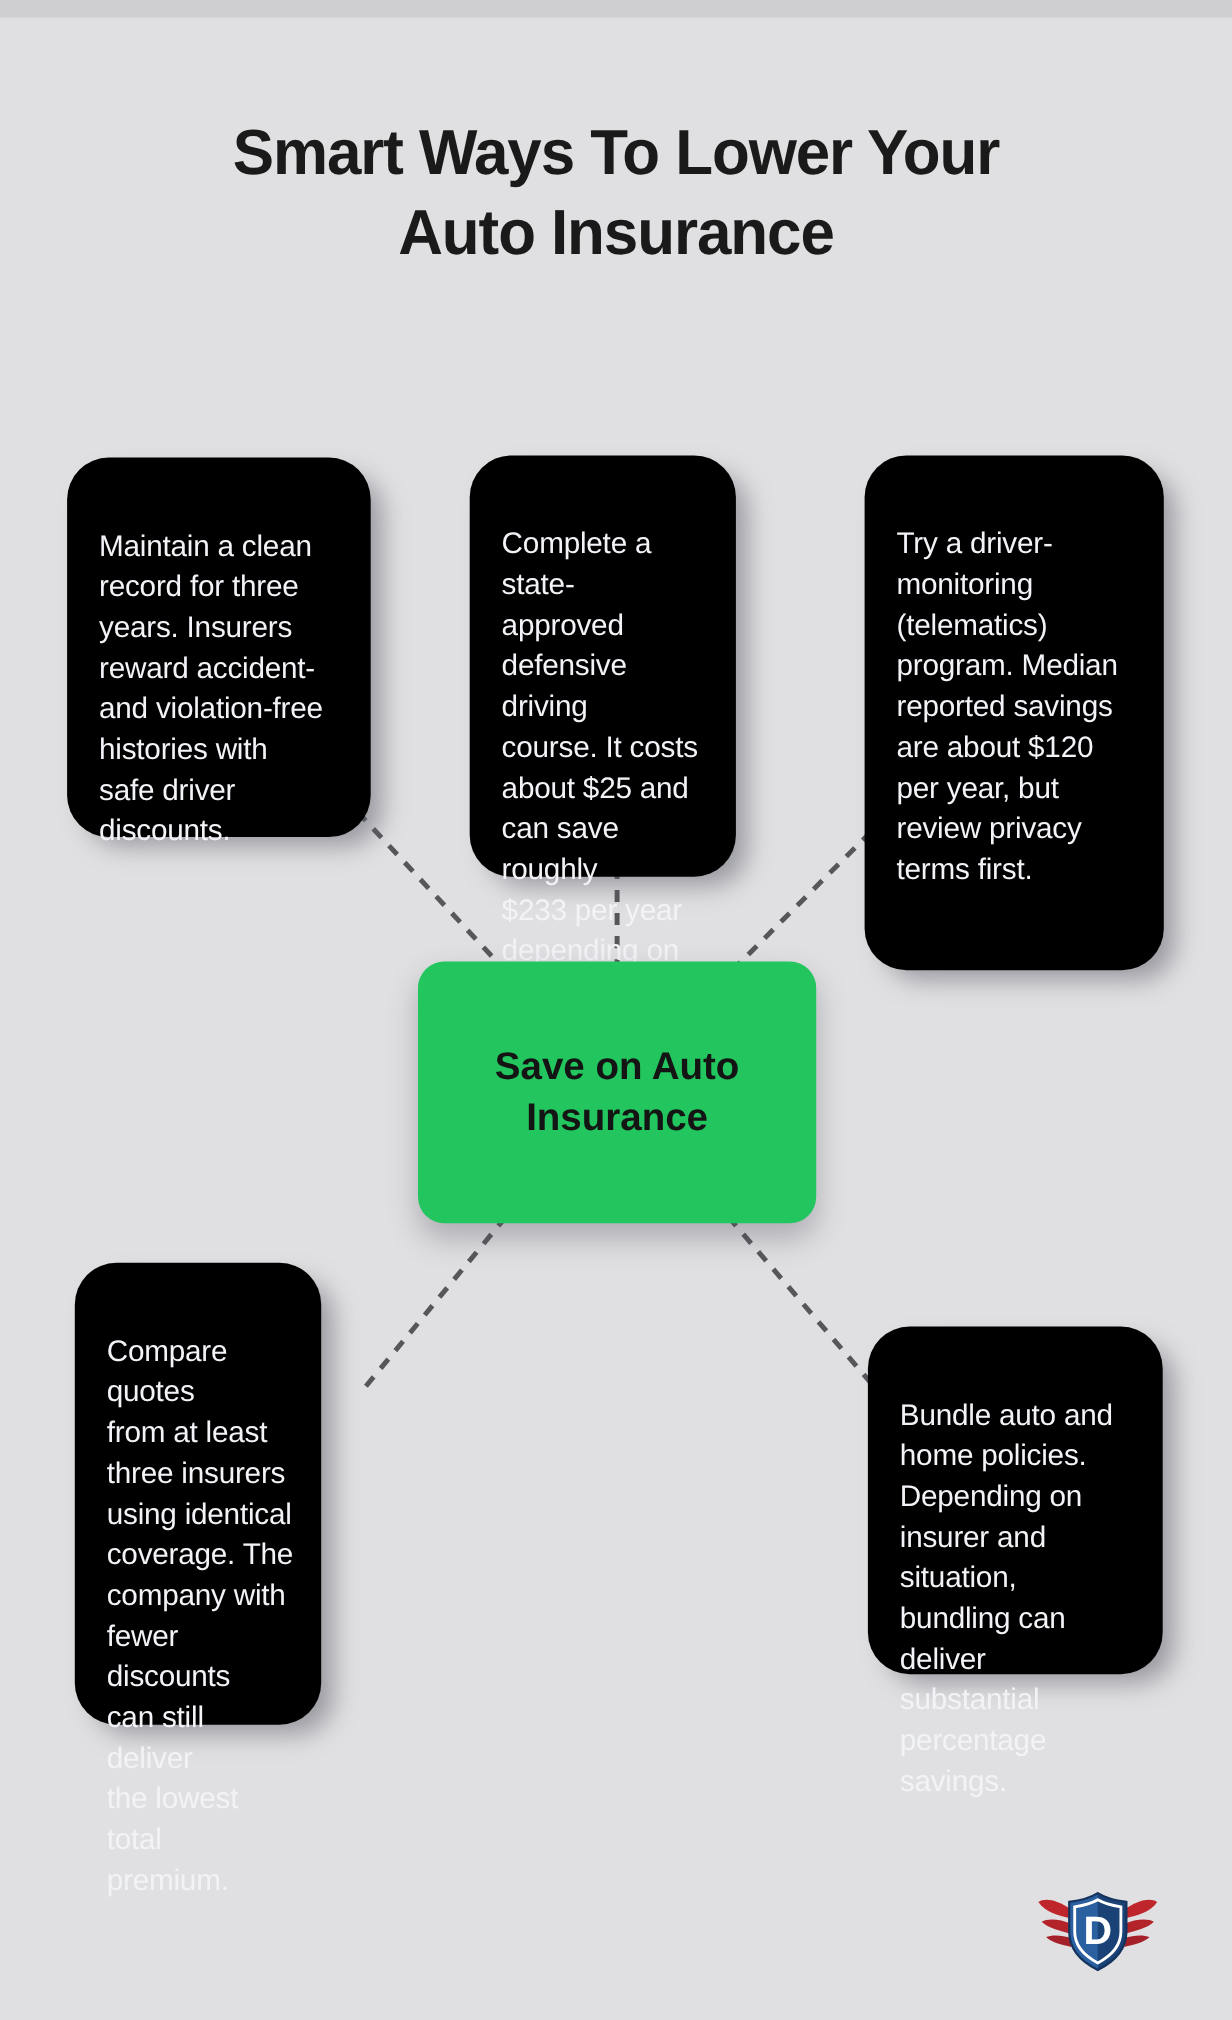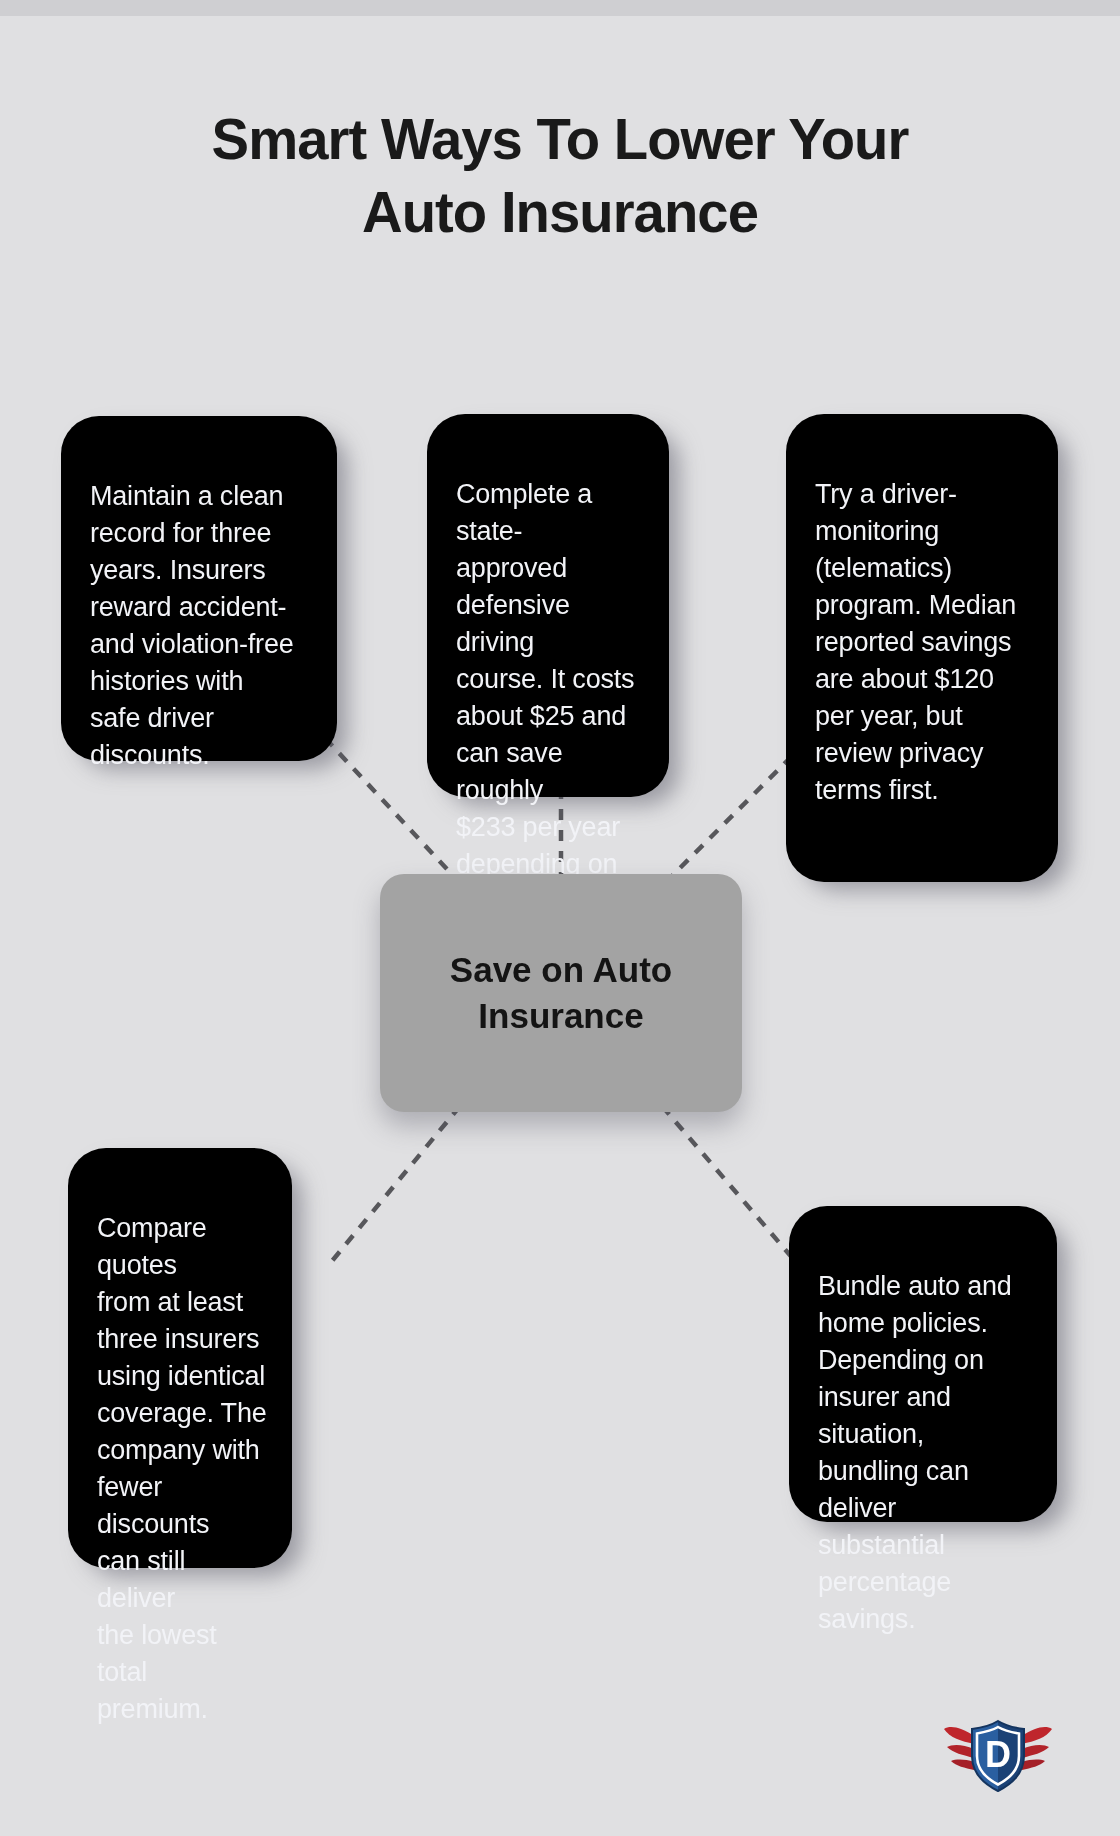--- a/index.html
+++ b/index.html
@@ -55,21 +55,21 @@
   #tip-defensive-course  { left:427px; top:398px;  width:242px; height:383px; }
   #tip-telematics        { left:786px; top:398px;  width:272px; height:468px; }
   #tip-compare-quotes    { left:68px;  top:1132px; width:224px; height:420px; }
   #tip-bundle-policies   { left:789px; top:1190px; width:268px; height:316px; }
 
   .center-node {
     position:absolute;
     z-index:2;
     left:380px; top:858px;
     width:362px; height:238px;
-    background:#a3a3a3;
+    background:#22c55e;
     border-radius:24px;
     box-shadow:0 14px 26px rgba(80,80,95,0.35);
     display:flex; align-items:center; justify-content:center;
   }
   .center-node .label {
     font-weight:bold;
     font-size:35px;
     line-height:46px;
     color:#141414;
     text-align:center;

